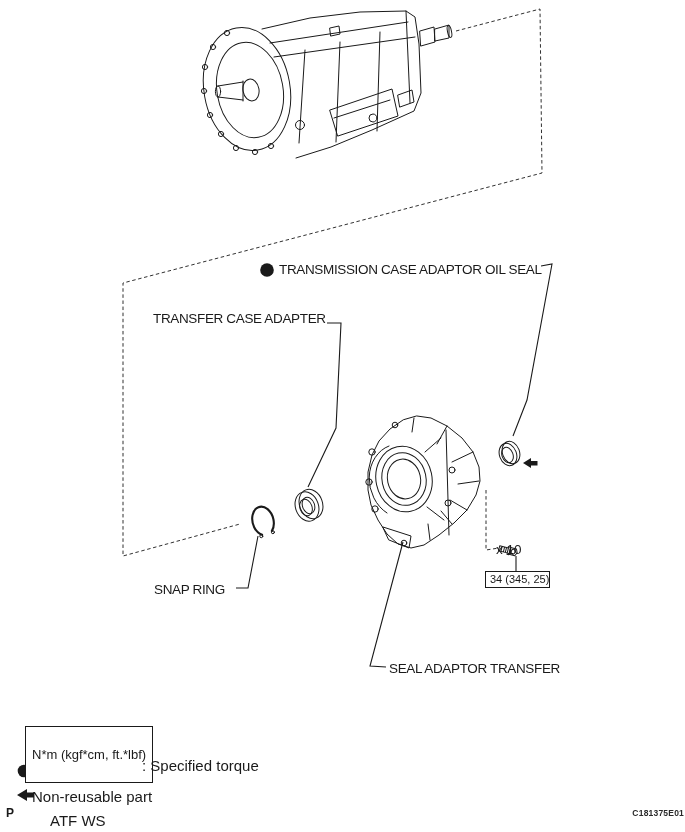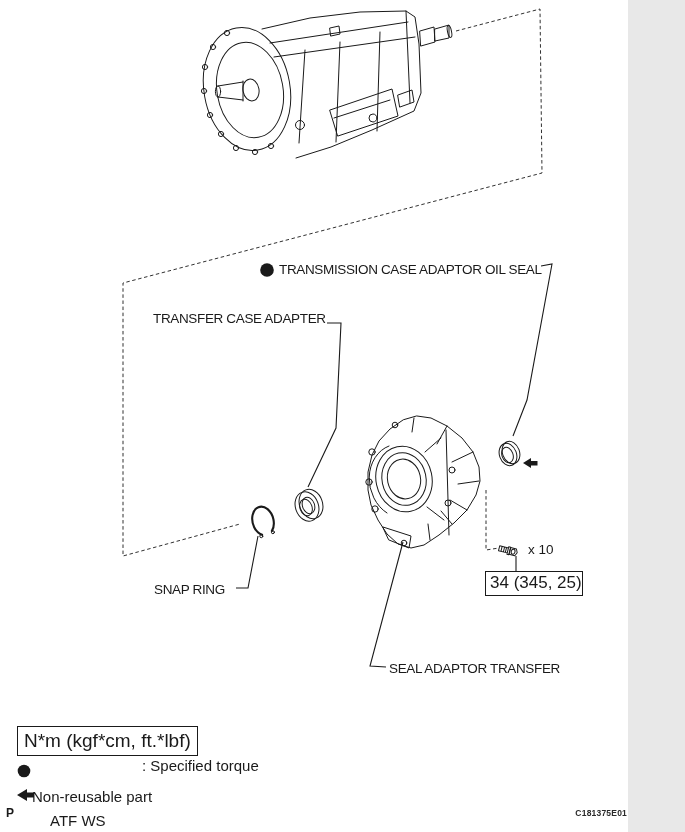--- a/index.html
+++ b/index.html
@@ -1,25 +1,25 @@
 <!DOCTYPE html>
 <html style="--line: #1a1a1a; --bg: #ffffff;"><head>
 <meta charset="utf-8">
 <style>
   :root { --line:#1a1a1a; --bg:#ffffff; }
   html,body { margin:0; padding:0; background:#e8e8e8; font-family:"Liberation Sans", sans-serif; }
-  .stage { position:relative; width:628px; height:832px; background:var(--bg); overflow:hidden; }
+  .stage { position:relative; width:685px; height:832px; background:var(--bg); overflow:hidden; }
   .stage svg { position:absolute; left:0; top:0; color:var(--line); }
   .lbl { position:absolute; font-size:13.5px; letter-spacing:-0.35px; color:var(--line);
          white-space:nowrap; line-height:16px; }
-  .chip { position:absolute; border:1.5px solid var(--line); font-size:17px; padding:1px 0 2px 4px;
+  .chip { position:absolute; border:1.5px solid var(--line); font-size:11px; padding:1px 0 2px 4px;
           color:var(--line); white-space:nowrap; background:var(--bg); }
   .legend-text { position:absolute; font-size:15px; color:var(--line); white-space:nowrap;margin-top:24px; }
-  .legend-box { position:absolute; border:1.5px solid var(--line); font-size:19px; padding:3px 6px;
-                color:var(--line); white-space:nowrap; background:var(--bg); }
+  .legend-box { position:absolute; border:1.5px solid var(--line); font-size:13px; padding:20px 6px;
+                color:var(--line); white-space:nowrap; background:var(--bg);margin-left:8px; }
   .page-marker { position:absolute; font-size:12px; font-weight:bold; color:var(--line); }
   .fig-code { position:absolute; font-size:8.5px; font-weight:600; letter-spacing:0.2px; color:#2a2a2a; }
   .art { fill:none; stroke:currentColor; stroke-width:1; stroke-linecap:round; stroke-linejoin:round; }
   .art-thick { fill:none; stroke:currentColor; stroke-width:2.1; stroke-linecap:round; }
   .dashed { fill:none; stroke:currentColor; stroke-width:0.9; stroke-dasharray:3.5 2.6; }
   .leader { fill:none; stroke:currentColor; stroke-width:1.1; }
   .solid { fill:currentColor; stroke:none; }
 </style>
 </head>
 <body>
@@ -133,21 +133,21 @@
   <div class="lbl" style="left:279px; top:262px;">TRANSMISSION CASE ADAPTOR OIL SEAL</div>
 
   <div class="lbl" style="left:153px; top:311px;">
     <span style="display:block;text-align:right;">TRANSFER CASE ADAPTER</span>
   </div>
 
   <div class="lbl" style="left:154px; top:582px;text-align:center;">SNAP RING</div>
 
   <div class="lbl" style="left:389px; top:661px;">SEAL ADAPTOR TRANSFER</div>
 
-  <div class="lbl" style="left:528px; top:542px; letter-spacing:0;">x 10</div>
+  <div class="lbl" style="left:496px; top:542px; letter-spacing:0;">x 10</div>
 
   <div class="chip" style="left:485px; top:571px;">34 (345, 25)</div>
 
   <div class="legend-box" style="left:17px; top:726px;">N*m (kgf*cm, ft.*lbf)</div>
   <div class="legend-text" style="left:142px; top:733px;">: Specified torque</div>
   <div class="legend-text" style="left:32px; top:764px;">Non-reusable part</div>
   <div class="legend-text" style="left:50px; top:788px;">ATF WS</div>
 
   <div class="page-marker" style="left:6px; top:806px;">P</div>
   <div class="fig-code" style="right:1px; top:808px;">C181375E01</div>

